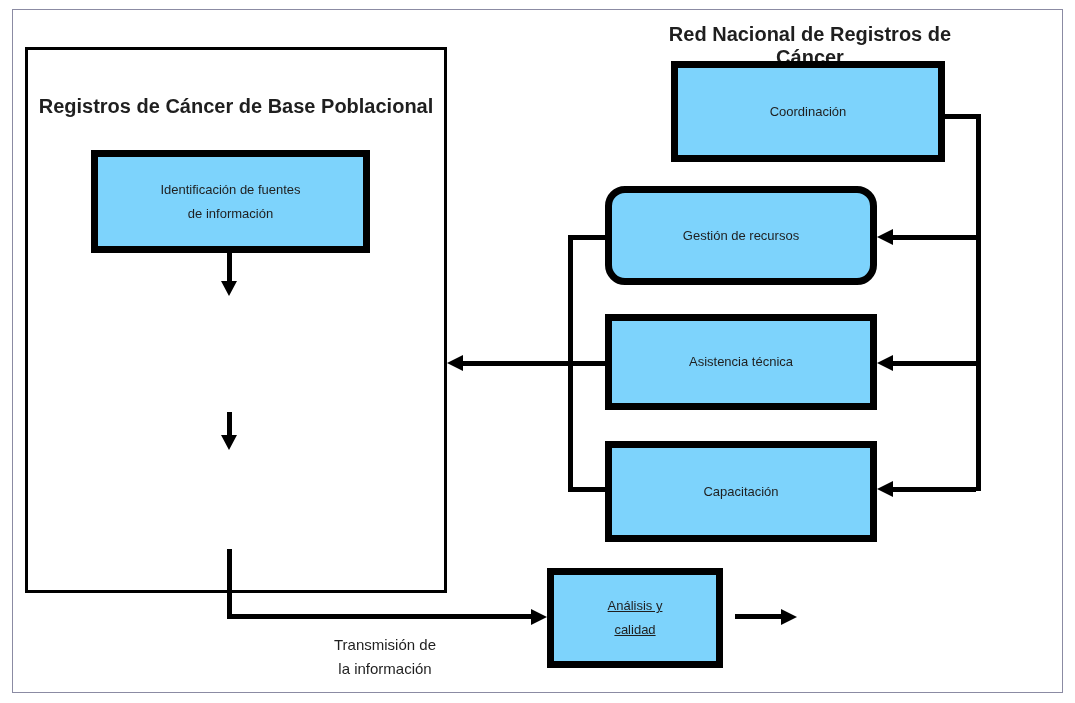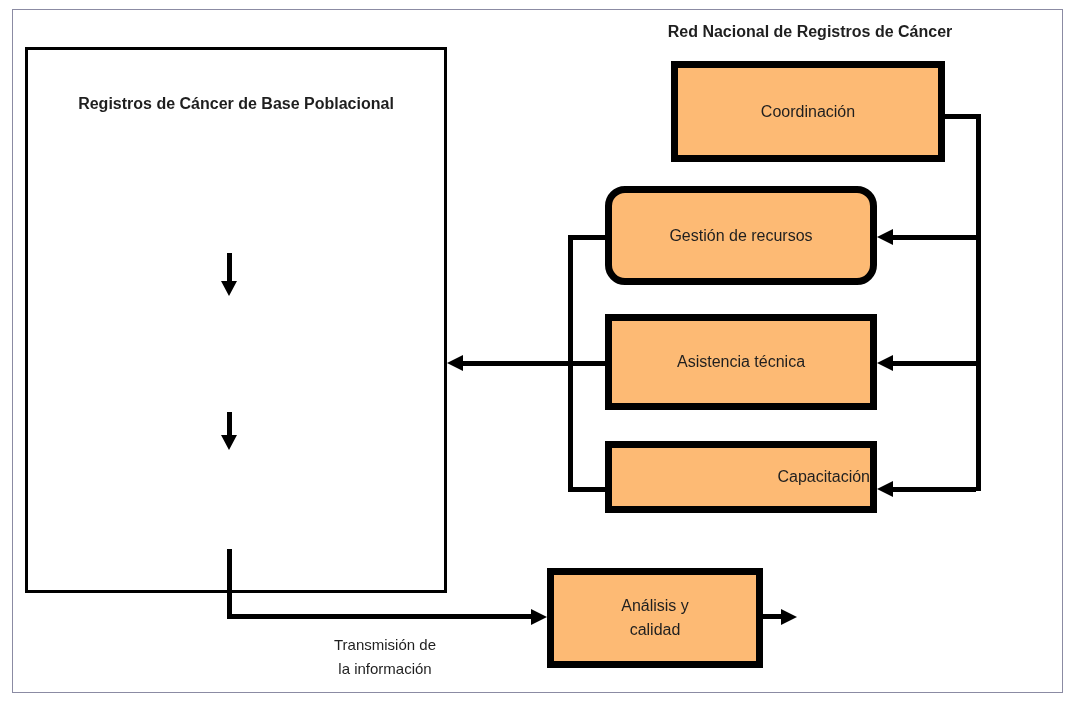--- a/index.html
+++ b/index.html
@@ -3,25 +3,25 @@
 <meta charset="utf-8">
 <style>
   html,body{margin:0;padding:0;background:#ffffff;}
   *{box-sizing:border-box;}
   .canvas{
     position:relative;width:1075px;height:703px;background:#ffffff;
     font-family:"Liberation Sans","DejaVu Sans",sans-serif;color:#1f1f1f;overflow:hidden;
   }
   .frame{position:absolute;border:1px solid #8b8ba3;background:transparent;}
   .container-box{position:absolute;border:3px solid #000;background:transparent;z-index:1;}
-  .group-title{position:absolute;font-weight:bold;font-size:16px;text-align:center;white-space:pre-line;z-index:2;}
+  .group-title{position:absolute;font-weight:bold;font-size:20px;text-align:center;white-space:pre-line;z-index:2;}
   .node{
-    position:absolute;border:7px solid #000;background:#fdba74;z-index:2;
+    position:absolute;border:7px solid #000;background:#7dd3fc;z-index:2;
     display:flex;align-items:center;justify-content:center;text-align:center;
-    font-size:16px;line-height:24px;
+    font-size:13px;line-height:24px;
   }
   .node span{white-space:pre-line;}
   .free-label{position:absolute;font-size:15px;line-height:24px;text-align:center;white-space:pre-line;z-index:2;}
   .line{position:absolute;background:#000;z-index:1;}
   .ah{position:absolute;width:0;height:0;z-index:3;}
   .ah-down{border-left:8px solid transparent;border-right:8px solid transparent;border-top:15px solid #000;}
   .ah-left{border-top:8px solid transparent;border-bottom:8px solid transparent;border-right:16px solid #000;}
   .ah-right{border-top:8px solid transparent;border-bottom:8px solid transparent;border-left:16px solid #000;}
 </style>
 </head>
@@ -29,35 +29,39 @@
 
 <div class="canvas">
 
   <div class="frame" style="left:12px;top:9px;width:1051px;height:684px;"></div>
 
   <div class="container-box" style="left:25px;top:47px;width:422px;height:546px;"></div>
   <div class="group-title" style="left:25px;top:95px;width:422px;">Registros de Cáncer de Base Poblacional</div>
 
   <div class="group-title" style="left:640px;top:23px;width:340px;">Red Nacional de Registros de Cáncer</div>
 
+  <div class="node" style="left:91px;top:150px;width:279px;height:103px;">
+    <span>Identificación de fuentes
+de información</span>
+  </div>
 
   <div class="node" style="left:671px;top:61px;width:274px;height:101px;">
     <span>Coordinación</span>
   </div>
   <div class="node" style="left:605px;top:186px;width:272px;height:99px;border-radius:20px;">
     <span>Gestión de recursos</span>
   </div>
   <div class="node" style="left:605px;top:314px;width:272px;height:96px;">
     <span>Asistencia técnica</span>
   </div>
-  <div class="node" style="left:605px;top:441px;width:272px;height:72px;justify-content:flex-end;">
+  <div class="node" style="left:605px;top:441px;width:272px;height:101px;">
     <span>Capacitación</span>
   </div>
 
-  <div class="node" style="left:547px;top:568px;width:216px;height:100px;">
+  <div class="node" style="left:547px;top:568px;width:176px;height:100px;text-decoration:underline;">
     <span>Análisis y
 calidad</span>
   </div>
 
   <div class="free-label" style="left:290px;top:633px;width:190px;text-align:center;">Transmisión de
 la información</div>
 
   <div class="line" style="left:227px;top:253px;width:5px;height:28px;"></div>
   <div class="ah ah-down" style="left:221px;top:281px;"></div>
 

